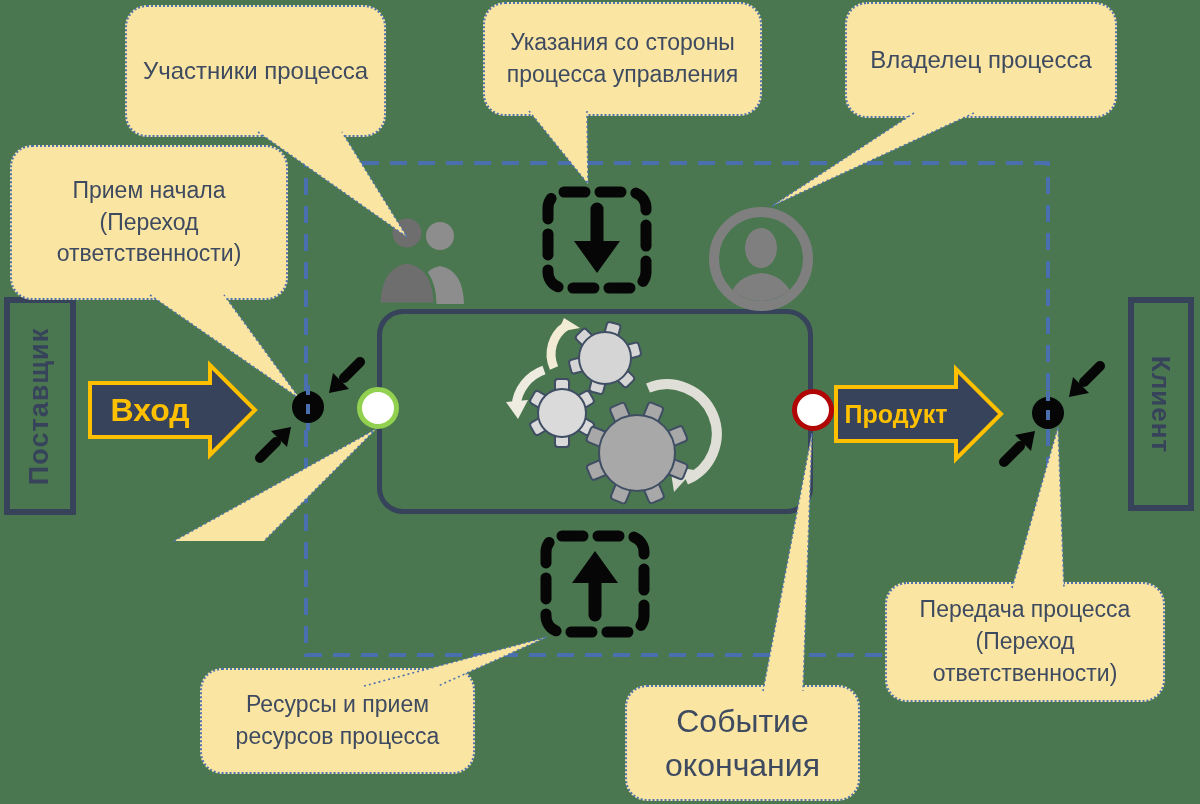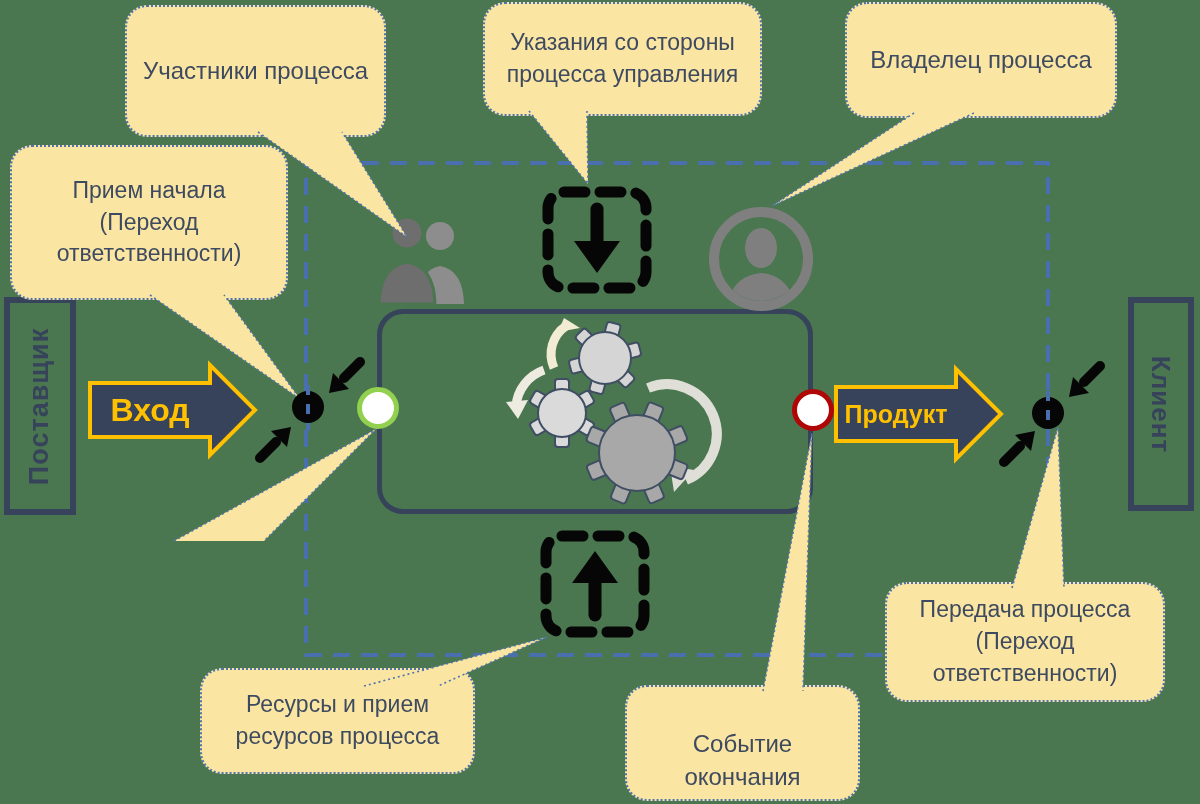--- a/index.html
+++ b/index.html
@@ -175,21 +175,21 @@
   </div>
   <div class="callout" style="left:10px;top:145px;width:278px;height:155px;">
     <span>Прием начала
 (Переход
 ответственности)</span>
   </div>
   <div class="callout" style="left:200px;top:668px;width:275px;height:106px;">
     <span>Ресурсы и прием
 ресурсов процесса</span>
   </div>
-  <div class="callout" style="left:625px;top:685px;width:235px;height:116px;font-size:24px;align-items:flex-end;">
+  <div class="callout" style="left:625px;top:685px;width:235px;height:116px;font-size:32px;">
     <span>Событие окончания</span>
   </div>
   <div class="callout" style="left:885px;top:582px;width:280px;height:120px;">
     <span>Передача процесса
 (Переход
 ответственности)</span>
   </div>
 
   <svg class="abs" style="left:0;top:0;pointer-events:none;" width="1200" height="804">
     <g fill="#FBE5A3" stroke="#4f74ad" stroke-width="1.6" stroke-dasharray="2 3" stroke-linejoin="round">

